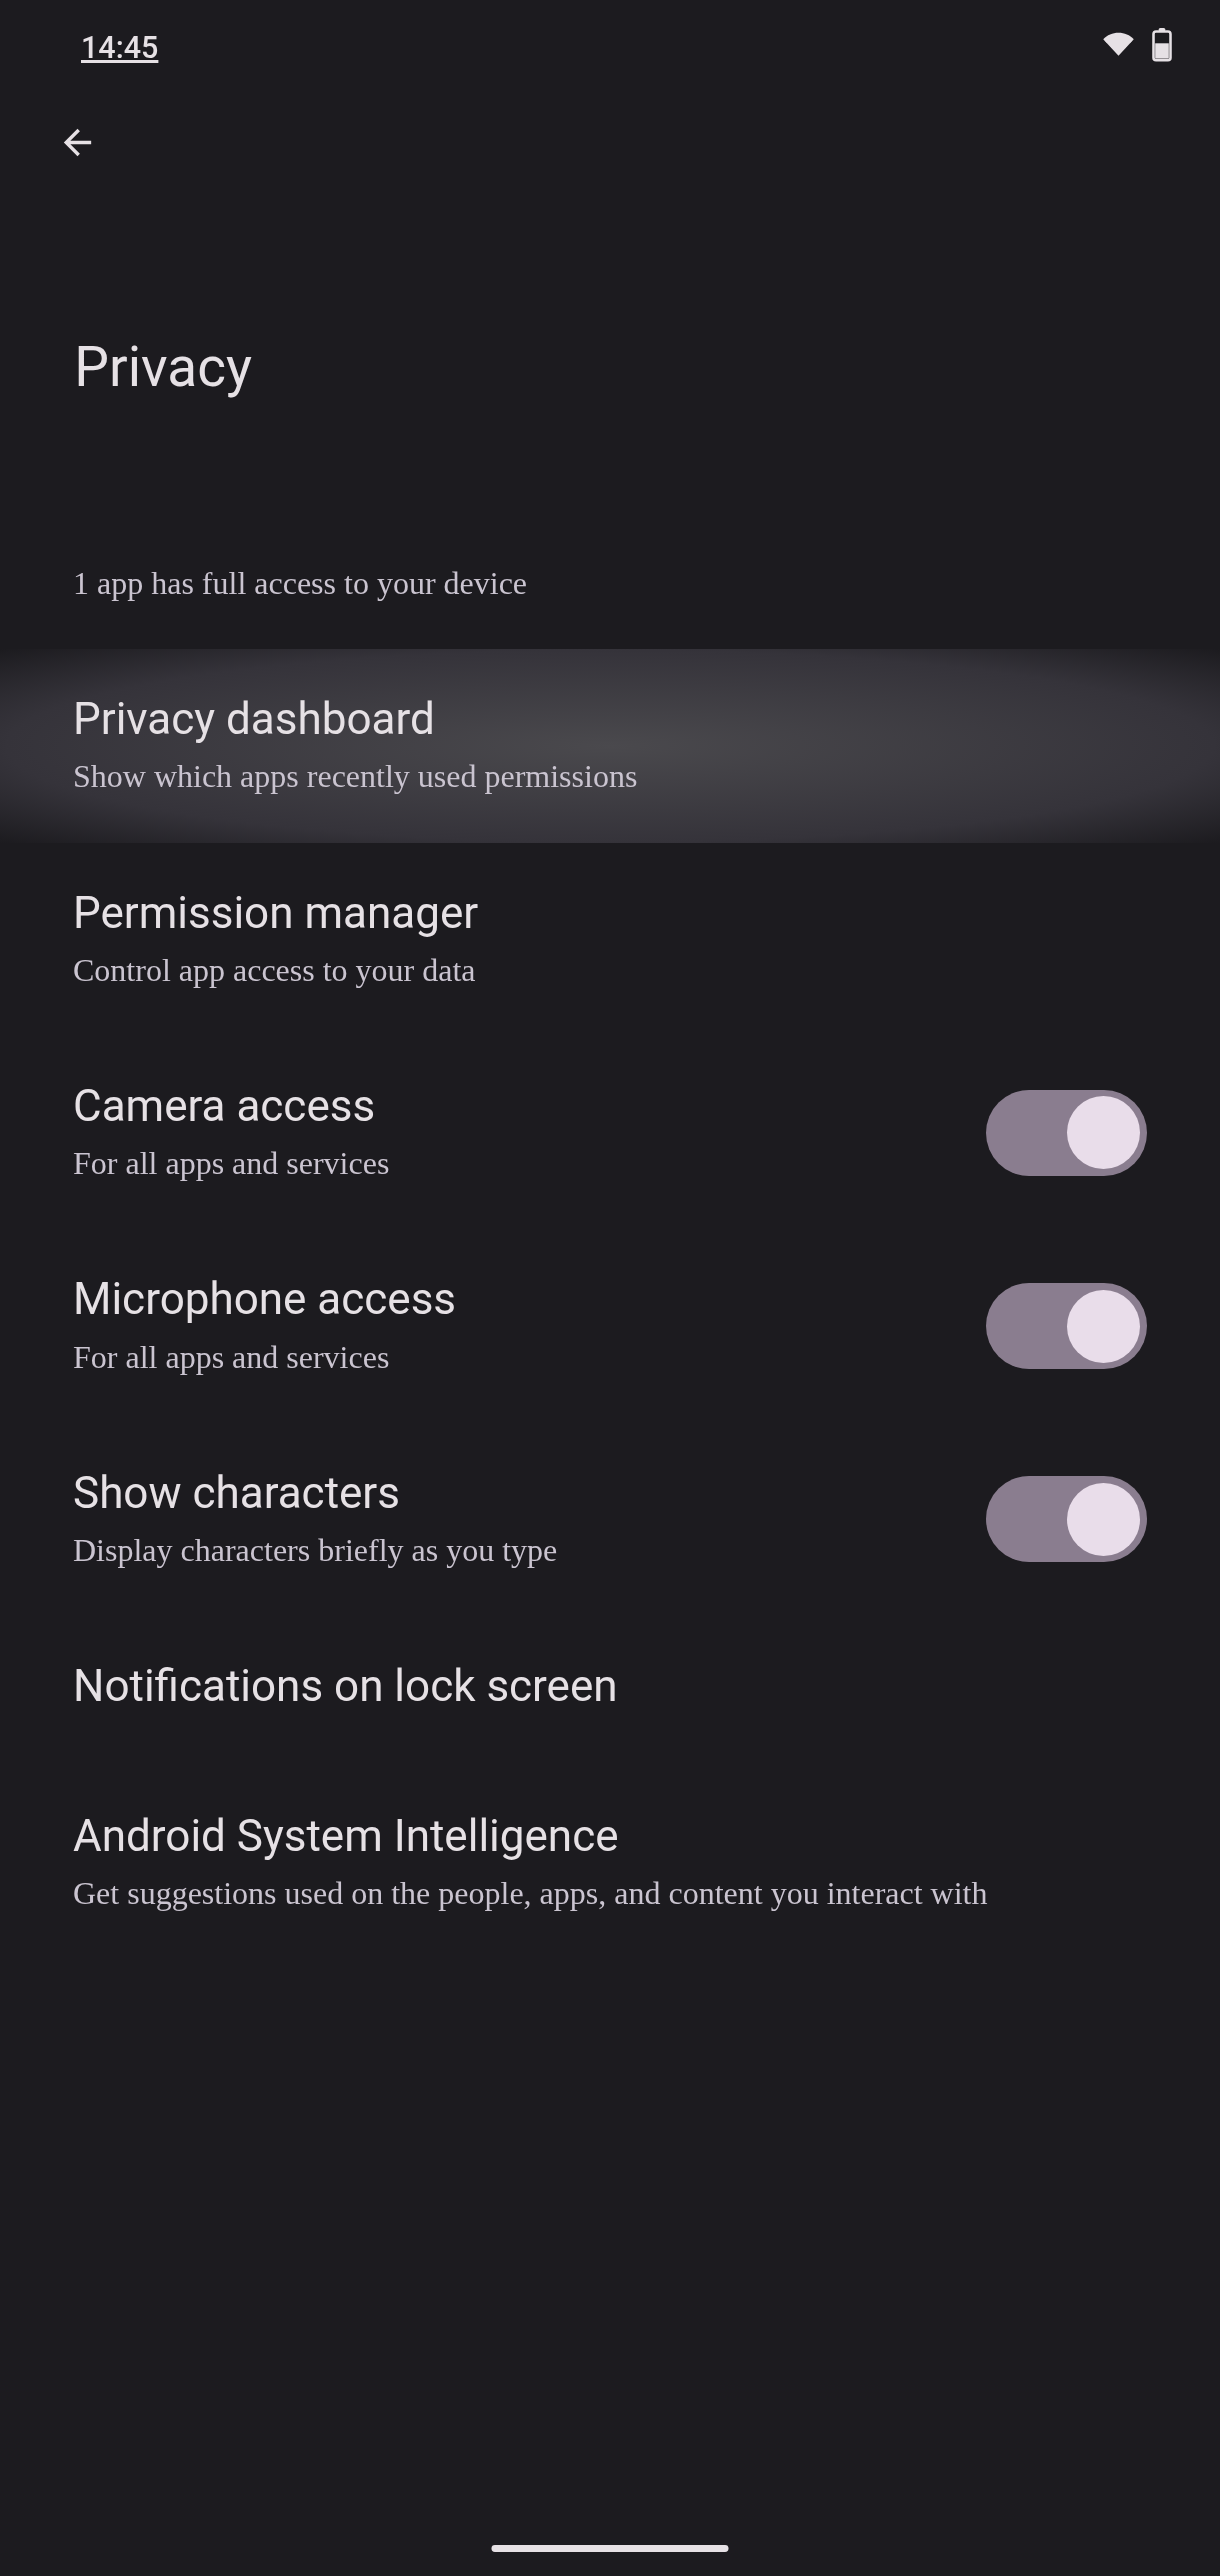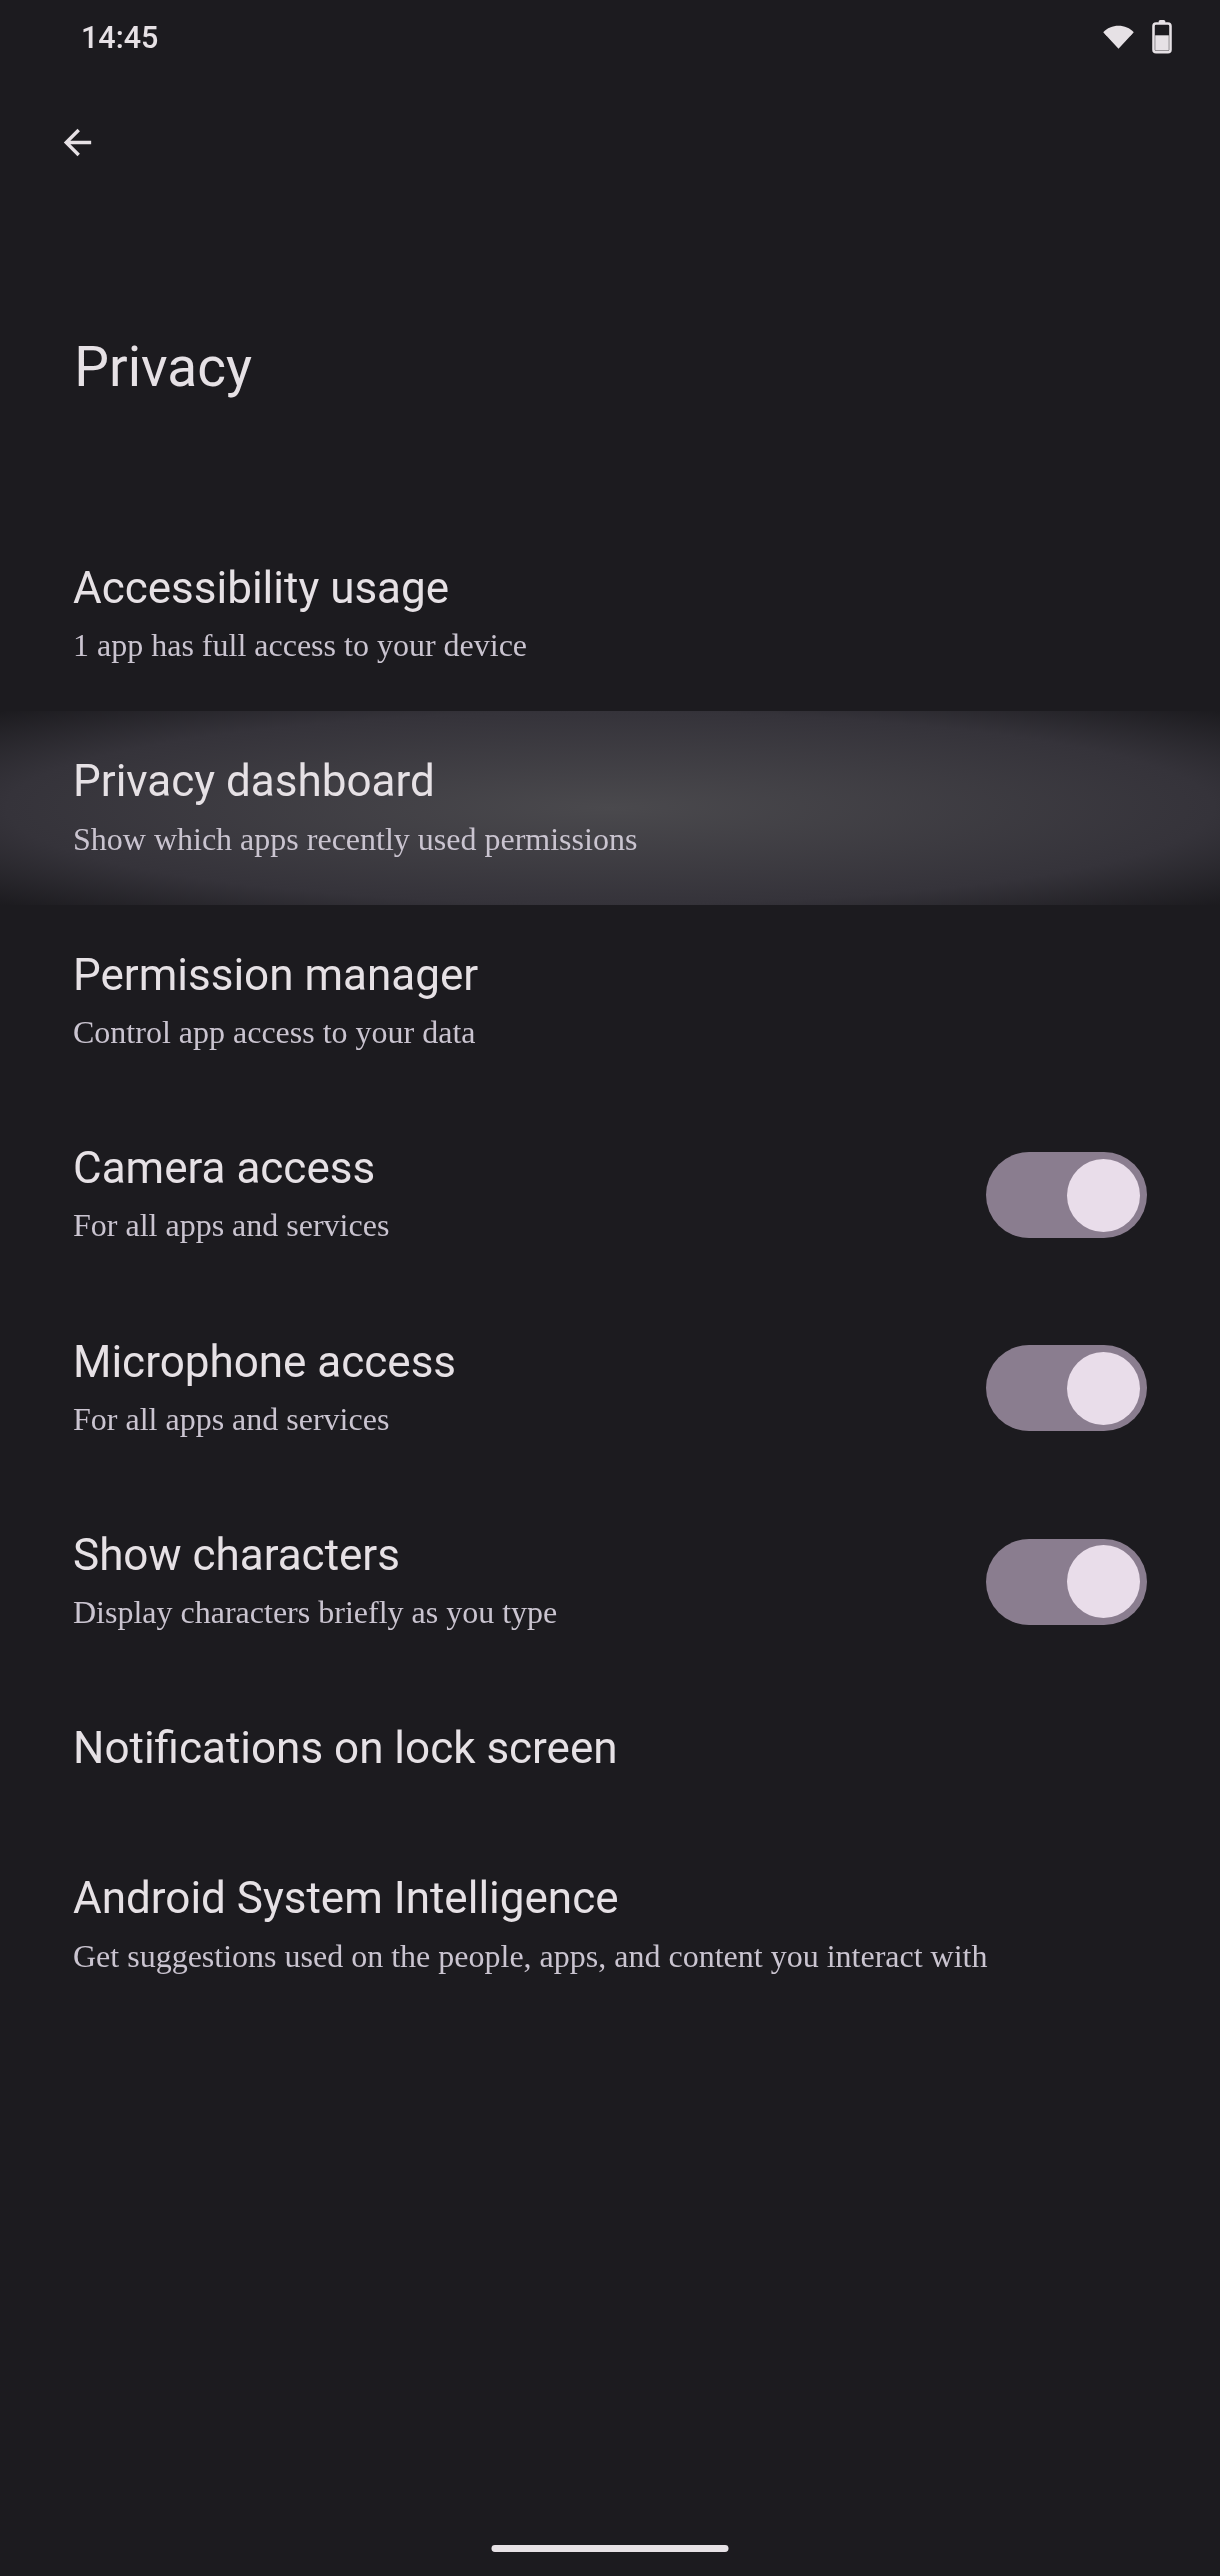--- a/index.html
+++ b/index.html
@@ -11,23 +11,24 @@
       width: 1220px;
       height: 2576px;
       background-color: #1c1b1f;
       font-family: -apple-system, BlinkMacSystemFont, 'Segoe UI', Roboto, sans-serif;
       color: #e6e1e5;
       overflow: hidden;
     }
     .status-bar {
       display: flex;
       justify-content: space-between;
-      align-items: flex-start;
+      align-items: flex-end;
       padding: 20.3px 47px 20.3px 81px;
       height: 85px;
+      text-decoration: underline;
     }
     .status-time {
       font-size: 30.5px;
       font-weight: 500;
       color: #e6e1e5;
     }
     .status-icons {
       display: flex;
       align-items: center;
       gap: 13.6px;
@@ -156,21 +157,20 @@
       <path d="M20 11H7.83l5.59-5.59L12 4l-8 8 8 8 1.41-1.41L7.83 13H20v-2z"></path>
     </svg>
   </div>
   <h1 class="page-title">Privacy</h1>
 </div>
 
 <div class="settings-list">
 
   <div class="setting-item">
     <div class="setting-text">
-      <div class="setting-title">Accessibility usage</div>
       <div class="setting-subtitle">1 app has full access to your device</div>
     </div>
   </div>
 
   <div class="setting-item highlighted">
     <div class="setting-text">
       <div class="setting-title">Privacy dashboard</div>
       <div class="setting-subtitle">Show which apps recently used permissions</div>
     </div>
   </div>

